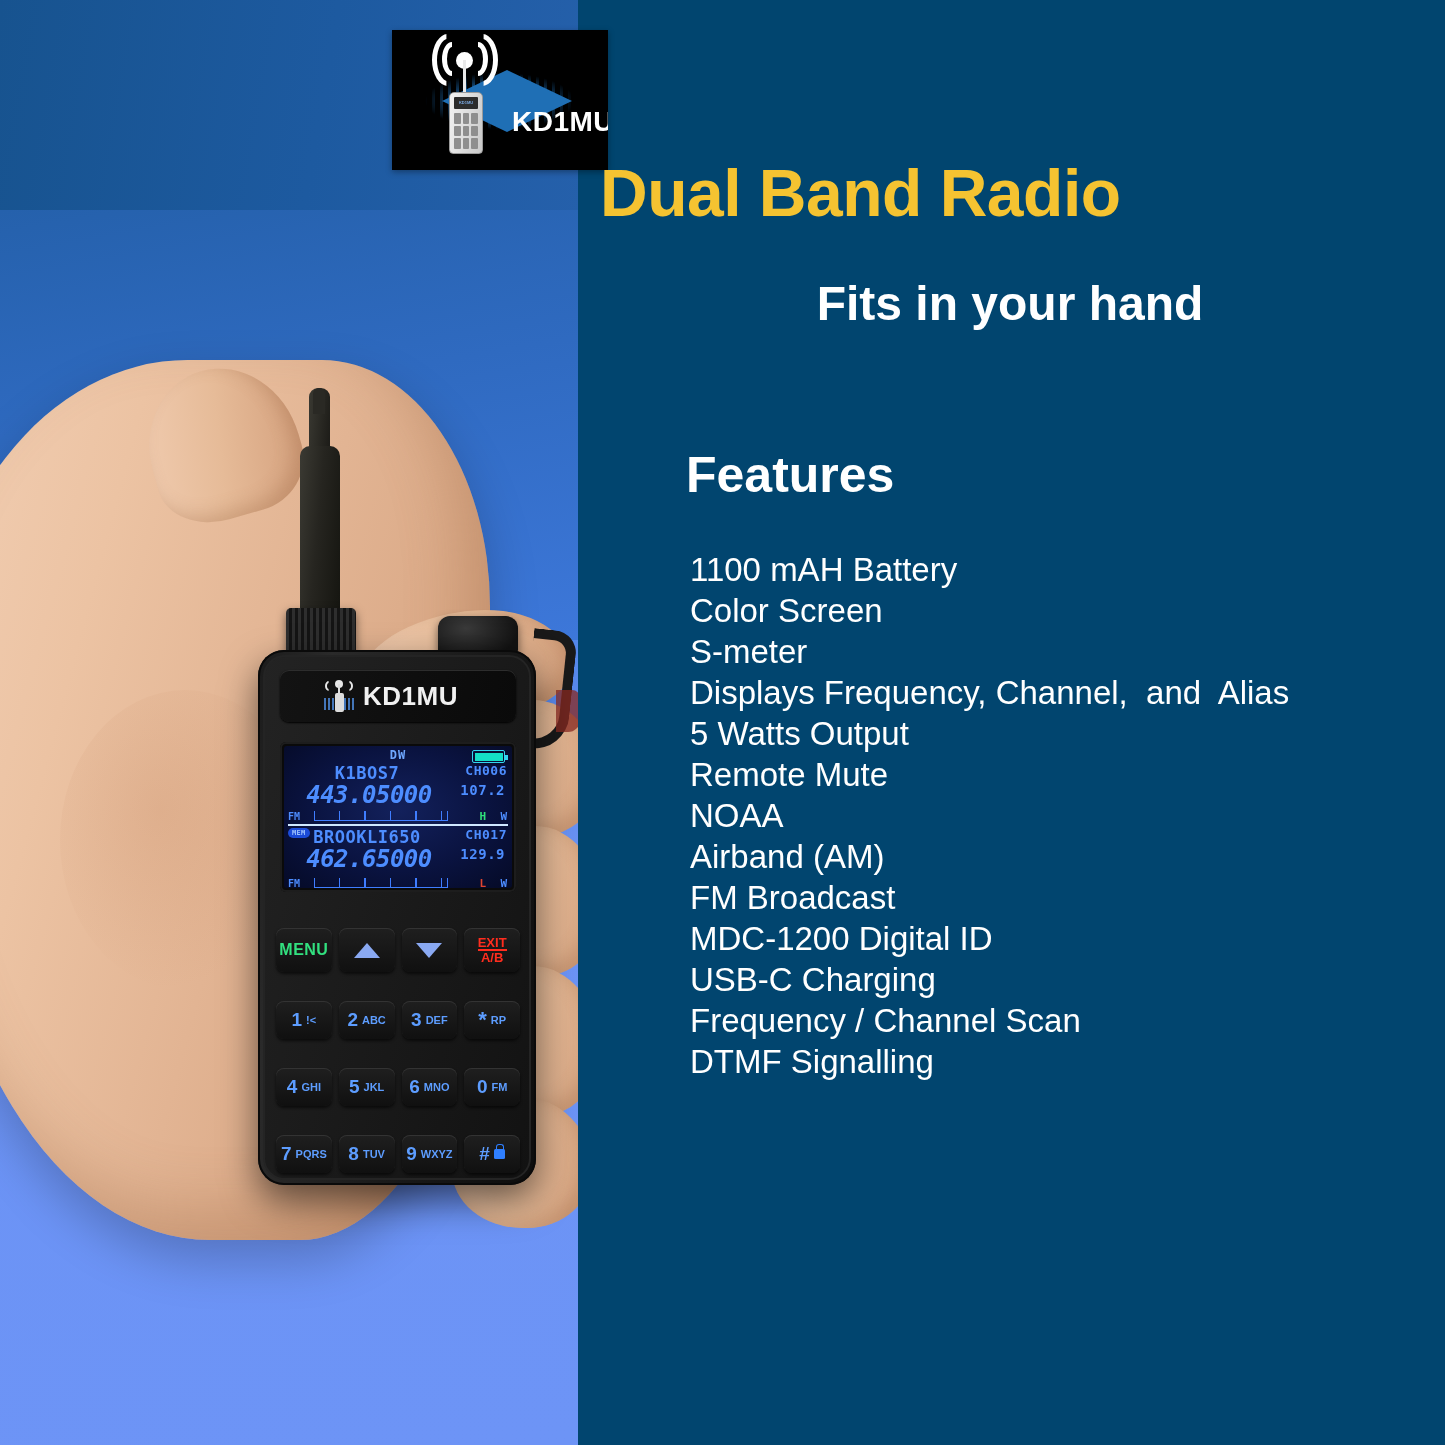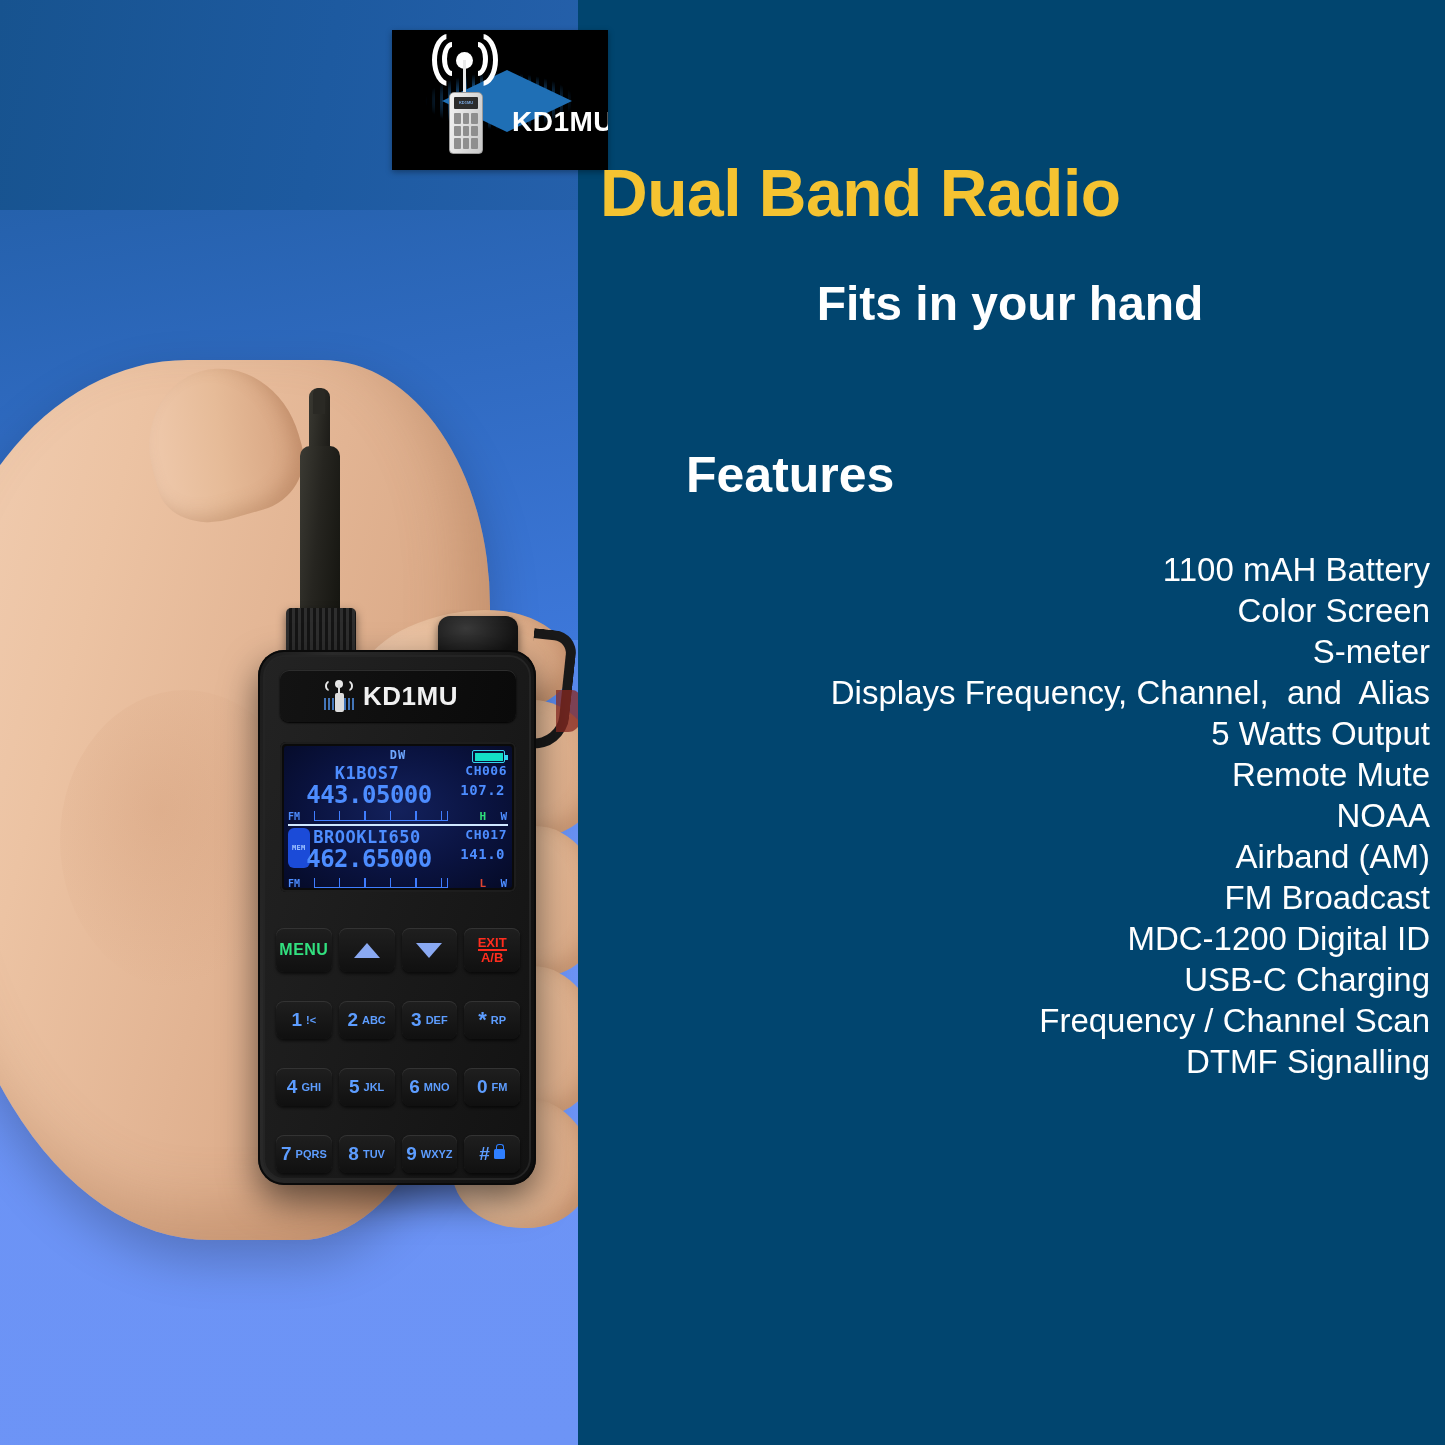--- a/index.html
+++ b/index.html
@@ -168,21 +168,21 @@
   .row-b{ top:81px; height:64px; }
   .lcd-divider{
     position:absolute; left:4px; right:4px; top:78px; height:2px; background:#cfe8ff;
   }
   .lcd-alias{
     position:absolute; left:0; right:62px; top:0; text-align:center;
     color:#4d8dff; font-size:17px; font-weight:bold; letter-spacing:.5px;
   }
   .lcd-freq{
     position:absolute; left:0; right:58px; top:18px; text-align:center;
-    color:#4d8dff; font-size:24px; font-weight:bold; letter-spacing:-.5px;
+    color:#4d8dff; font-size:24px; font-weight:bold; letter-spacing:-.5px;font-style:italic;
   }
   .lcd-ch{
     position:absolute; right:5px; top:0px;
     color:#4d8dff; font-size:13px; font-weight:bold; letter-spacing:.5px;
   }
   .lcd-tone{
     position:absolute; right:7px; top:19px;
     color:#4d8dff; font-size:14px; font-weight:bold; letter-spacing:.5px;
   }
   .lcd-mode{
@@ -196,21 +196,21 @@
   }
   .lcd-pw{
     position:absolute; right:26px; bottom:1px; font-size:11px; font-weight:bold;
   }
   .pw-h{ color:#2fe07a; }
   .pw-l{ color:#e0452f; }
   .lcd-w{
     position:absolute; right:5px; bottom:1px; color:#4d8dff; font-size:11px; font-weight:bold;
   }
   .lcd-tag{
-    position:absolute; left:4px; top:1px; padding:16px 4px;
+    position:absolute; left:4px; top:1px; padding:1px 4px;
     background:#1b4bd8; color:#9fc4ff; font-size:7px; border-radius:6px;
     font-weight:bold; letter-spacing:.3px;
   }
 
   
   .keypad{ position:absolute; left:18px; top:258px; width:244px; }
   .krow{ display:flex; gap:7px; margin-bottom:9px; }
   .key{
     flex:1; height:38px; border-radius:8px;
     background:linear-gradient(180deg,#1f1f1f 0%,#101010 100%);
@@ -290,21 +290,21 @@
   }
   .subtitle{
     position:absolute; left:600px; top:276px; width:820px; text-align:center;
     color:#ffffff; font-size:48px; font-weight:bold;
   }
   .features-head{
     position:absolute; left:686px; top:446px;
     color:#ffffff; font-size:50px; font-weight:bold;
   }
   .features-list{
-    position:absolute; left:690px; top:549px; width:740px;text-align:right;
+    position:absolute; left:690px; top:549px; width:740px;
   }
   .features-list li{
     list-style:none; color:#ffffff; font-size:33px; line-height:41px;
     white-space:pre;
   }
 </style>
 </head>
 <body>
 
 <div id="canvas">
@@ -365,21 +365,21 @@
             <div class="lcd-w">W</div>
           </div>
 
           <div class="lcd-divider"></div>
 
           <div class="lcd-row row-b">
             <div class="lcd-tag">MEM</div>
             <div class="lcd-alias">BROOKLI650</div>
             <div class="lcd-freq">462.65000</div>
             <div class="lcd-ch">CH017</div>
-            <div class="lcd-tone">141.0</div>
+            <div class="lcd-tone">129.9</div>
             <div class="lcd-mode">FM</div>
             <div class="lcd-smeter"></div>
             <div class="lcd-pw pw-l">L</div>
             <div class="lcd-w">W</div>
           </div>
 
         </div>
       </div>
 
       <div class="keypad">

